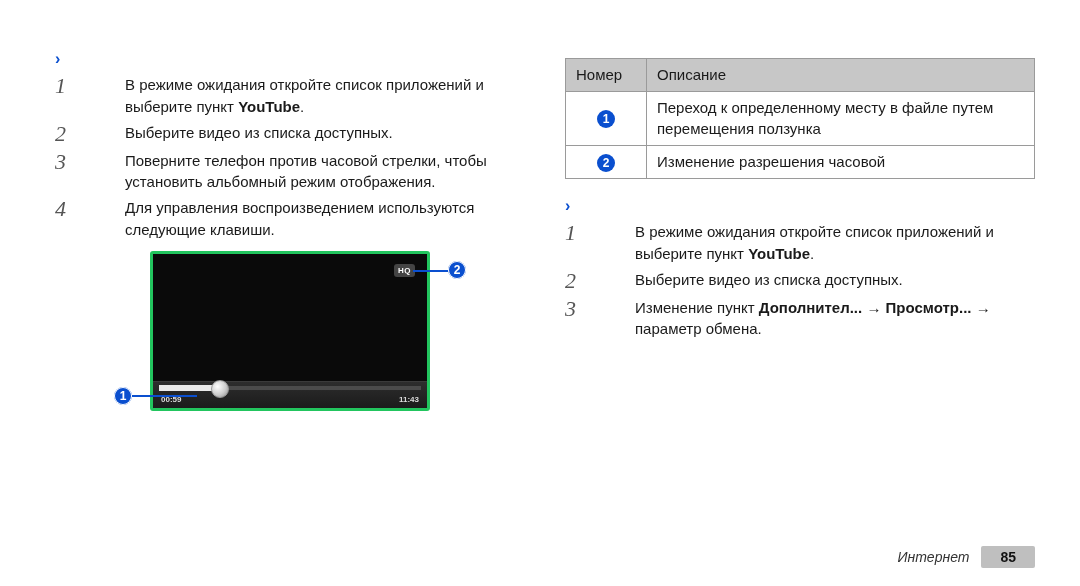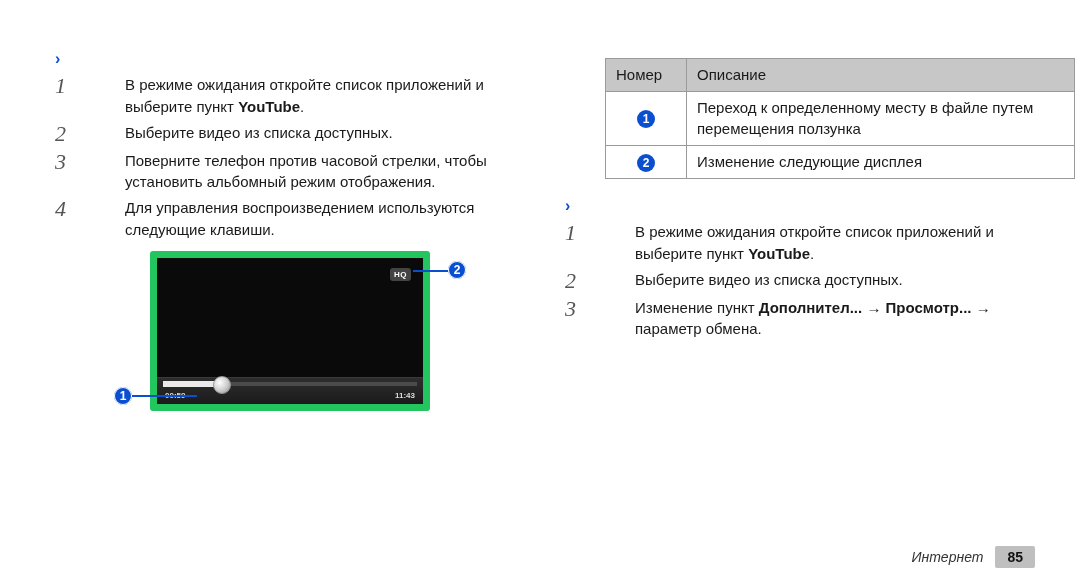--- a/index.html
+++ b/index.html
@@ -68,21 +68,21 @@
     position: relative;
     width: 280px;
     margin: 10px auto 0 auto;
     padding: 0 40px; 
     box-sizing: content-box;
   }
   .shot {
     width: 280px;
     height: 160px;
     background: #0a0a0a;
-    border: 7px solid #22c55e;
+    border: 3px solid #22c55e;
     border-radius: 3px;
     position: relative;
     box-sizing: border-box;
   }
   .hq-badge {
     position: absolute;
     top: 10px;
     right: 12px;
     background: #444;
     color: #fff;
@@ -162,21 +162,20 @@
   }
   .lead1 { top: 144px; left: 22px; width: 65px; }
   .lead2 { top: 19px;  right: 22px; width: 35px; }
 
   
   table.desc {
     border-collapse: collapse;
     width: 100%;
     margin-top: 18px;
     font-size: 15px;
-    margin-left: 40px;
   }
   table.desc th, table.desc td {
     border: 1px solid #9a9a9a;
     padding: 6px 10px;
     text-align: left;
     vertical-align: middle;
     line-height: 1.35;
   }
   table.desc th {
     background: #c7c7c7;
@@ -205,21 +204,21 @@
     display: flex;
     align-items: center;
     gap: 12px;
     margin-left: 37px;
   }
   .footer .ftext { font-style: italic; color: #333; }
   .footer .pagenum {
     background: #bfbfbf;
     color: #111;
     font-weight: 700;
-    padding: 3px 12px;
+    padding: 3px 19px;
     border-radius: 2px;
     font-style: normal;
   }
 </style>
 </head>
 <body>
 
 <div class="page">
 
   <div class="col col-left">
@@ -274,21 +273,21 @@
           <tr>
         <th>Номер</th>
         <th>Описание</th>
       </tr>
       <tr>
         <td class="num"><span class="circle">1</span></td>
         <td>Переход к определенному месту в файле путем перемещения ползунка</td>
       </tr>
       <tr>
         <td class="num"><span class="circle">2</span></td>
-        <td>Изменение следующие дисплея</td>
+        <td>Изменение разрешения часовой</td>
       </tr>
     </tbody>
       </table>
 
     <div class="section sec2">
       <span class="chev">›</span>
     </div>
 
     <div class="steps">
       <div class="step">

